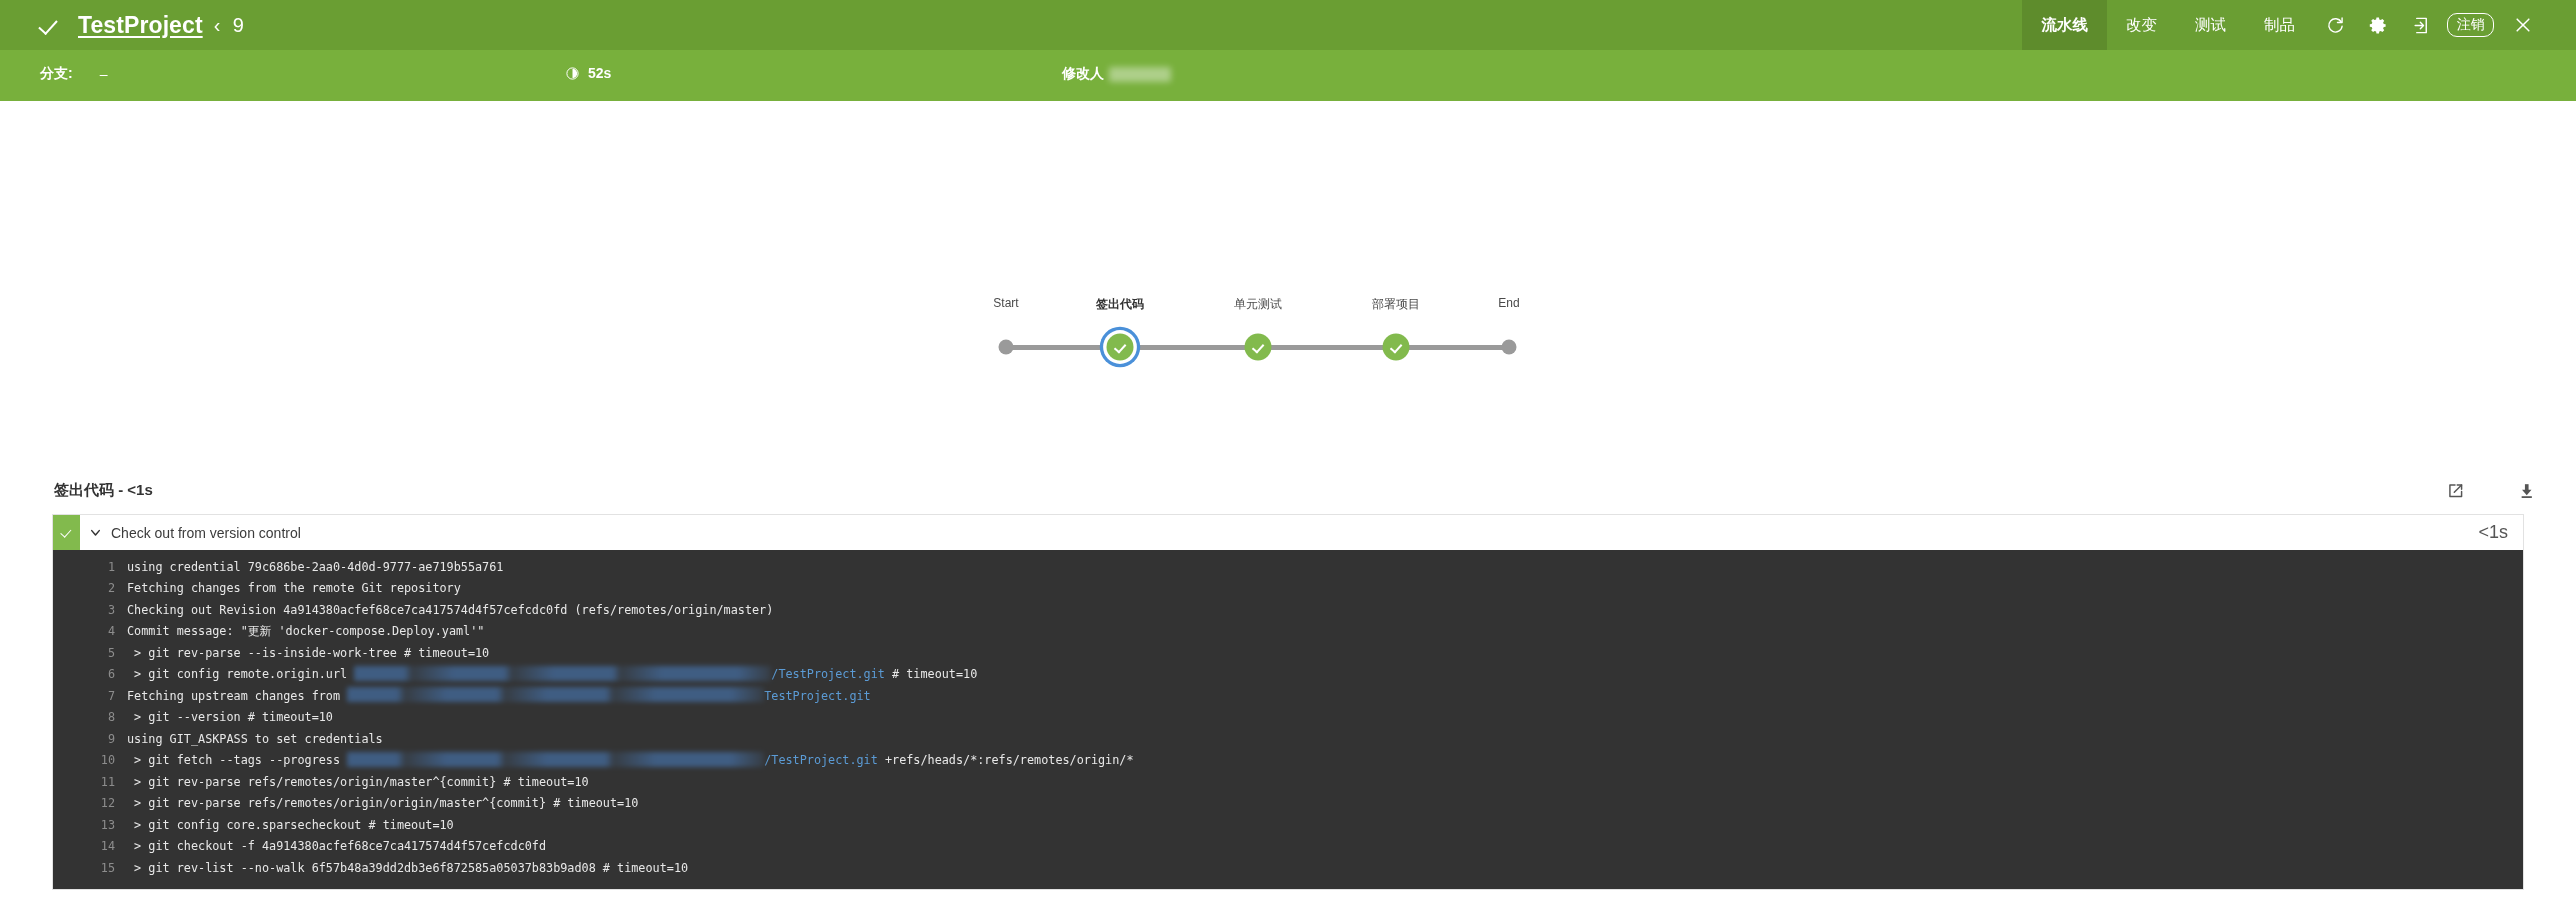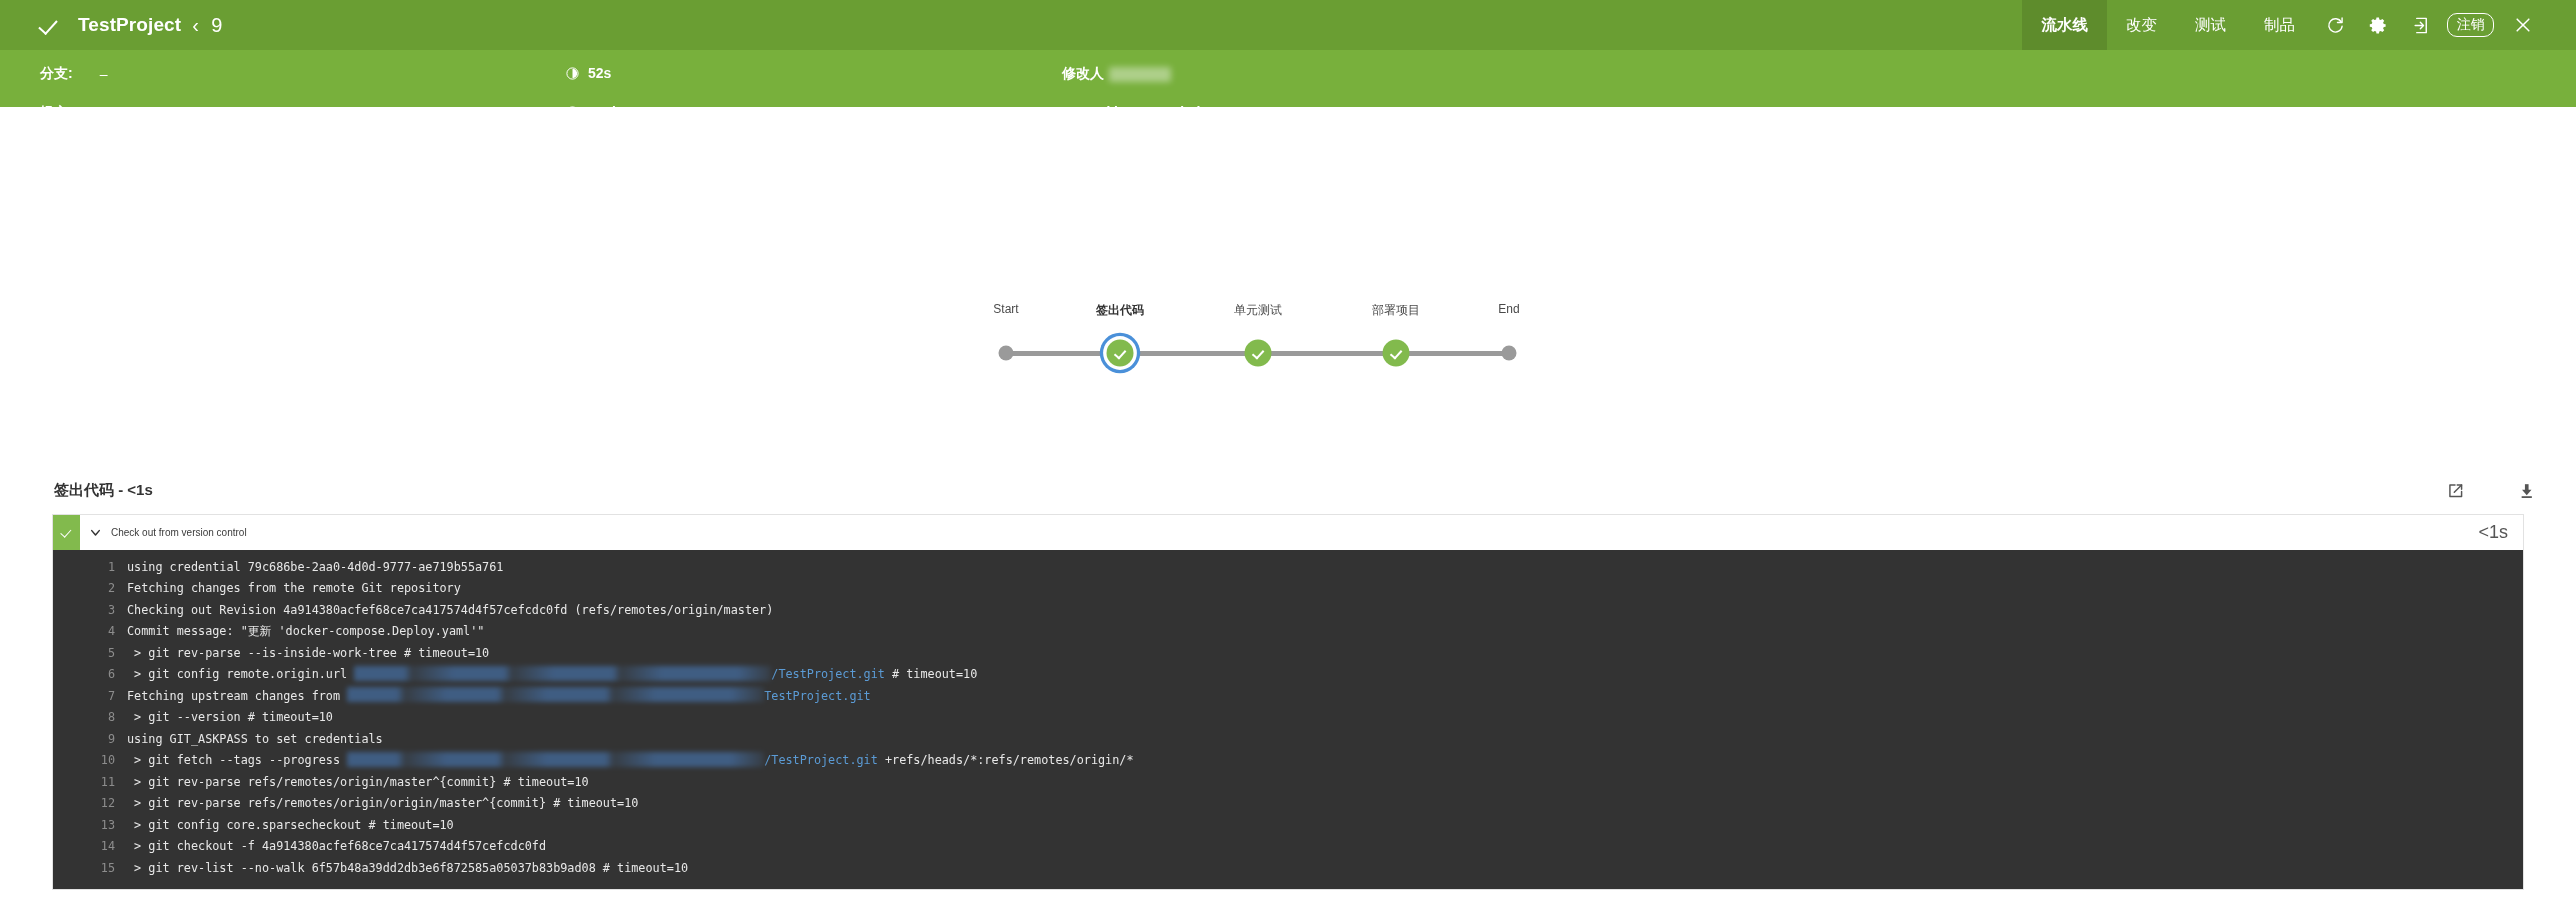--- a/index.html
+++ b/index.html
@@ -35,23 +35,24 @@
   .status-check-icon::before {
     content: "";
     position: absolute;
     left: 2.7px; top: 2px;
     width: 8px; height: 16px;
     border-right: 2.7px solid #ffffff;
     border-bottom: 2.7px solid #ffffff;
     transform: rotate(42deg);
   }
   .project-link {
-    font-size: 19px;
+    font-size: 23px;
     font-weight: 700;
     color: #ffffff;
+    text-decoration: underline;
     text-underline-offset: 2.7px;
     letter-spacing: 0.1px;
     white-space: nowrap;
     text-align: center;
   }
   .build-sep {
     font-size: 20px;
     font-weight: 400;
     color: #ffffff;
     margin-left: -4px;
@@ -103,21 +104,21 @@
     font-size: 14px;
     line-height: 1;
     color: #ffffff;
     margin: 0 6.7px 0 4px;
     white-space: nowrap;
     cursor: pointer;
   }
 
   
   .infobar {
-    height: 57px;
+    height: 51px;
     background: #78b03c;
     color: #ffffff;
     position: relative;
   }
   .info-row {
     position: absolute;
     display: flex;
     align-items: center;
     white-space: nowrap;
   }
@@ -289,21 +290,21 @@
     display: flex;
     align-items: center;
     justify-content: center;
     color: #333333;
     cursor: pointer;
     flex: 0 0 auto;
   }
   .step-label {
     display: flex;
     align-items: center;
-    font-size: 10px;
+    font-size: 14px;
     color: #3b3b3b;
     flex: 1 1 auto;
   }
   .step-duration {
     display: flex;
     align-items: center;
     padding-right: 15px;
     font-size: 18px;
     color: #555555;
   }

